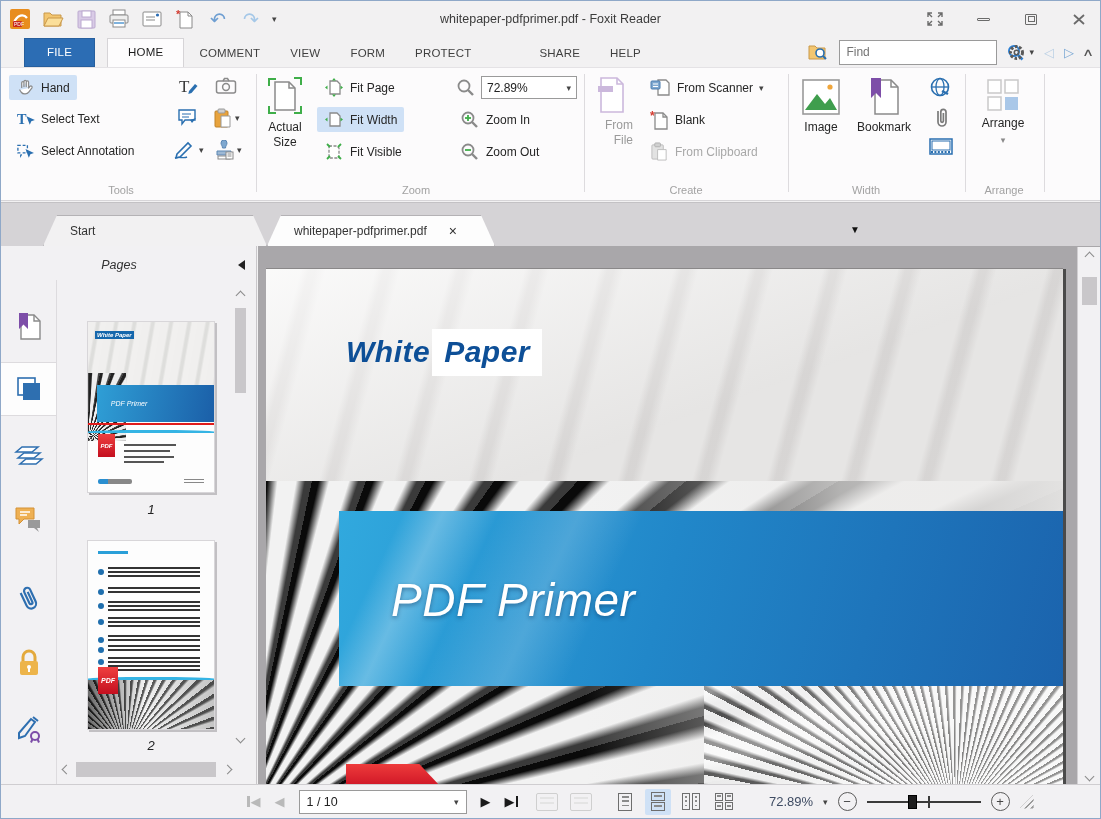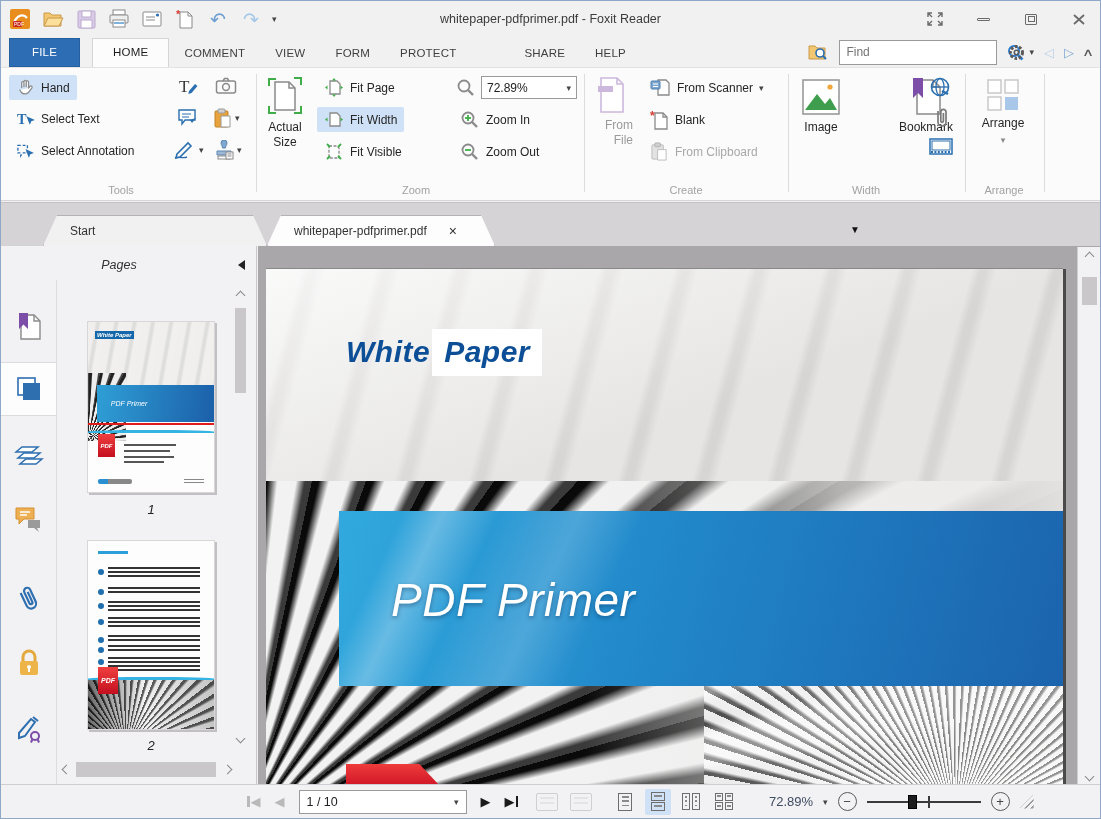--- a/index.html
+++ b/index.html
@@ -13,21 +13,21 @@
   .win-title { position:absolute; left:0; right:0; top:0; height:36px; display:flex; align-items:center; justify-content:center; font-size:12.5px; color:#3c3c3c; pointer-events:none; }
   .winctrls { position:absolute; right:8px; top:0; height:36px; display:flex; align-items:center; gap:22px; }
   .winbtn { width:26px; height:22px; display:flex; align-items:center; justify-content:center; color:#6b6b6b; }
   .minbar { width:13px; height:3px; border:1px solid #6b6b6b; border-radius:1px; }
   .maxbox { width:12px; height:11px; border:1.5px solid #6b6b6b; border-radius:1px; display:flex; align-items:center; justify-content:center;}
   .maxbox::after{content:""; width:5px; height:4px; border:1.5px solid #6b6b6b;}
 
   
   #tabrow { position:absolute; left:0; top:36px; width:100%; height:30px; display:flex; align-items:flex-end; }
   .rtab { font-size:11.5px; color:#3f3f3f; padding:7px 15px 8px; letter-spacing:.2px; }
-  .rtab.file { background:#2c6db4; color:#fff; margin-left:8px; padding:7px 22px 8px; border:1px solid #265f9e; }
+  .rtab.file { background:#2c6db4; color:#fff; margin-left:23px; padding:7px 22px 8px; border:1px solid #265f9e; }
   .rtab.active { background:#fdfcfd; border:1px solid #d6d4d7; border-bottom:none; color:#1c1c1c; padding:7px 20px 9px; }
   #findgroup { position:absolute; right:8px; top:38px; height:26px; display:flex; align-items:center; gap:10px; }
   .findbox { display:flex; align-items:center; width:158px; height:25px; background:#fff; border:1px solid #9a9a9a; }
   .findbox input { flex:1; border:none; outline:none; font-size:12px; padding:0 6px; color:#444; font-family:"Liberation Sans",sans-serif; background:transparent; }
   .smallicon { display:flex; align-items:center; justify-content:center; }
   .ddcaret { font-size:9px; color:#444; }
   .navarrow { font-size:13px; }
   .navarrow.dis { color:#b9cfe4; }
   .navarrow.en { color:#7aa7d4; }
   .collapse-ribbon { font-size:11px; color:#555; transform:scaleX(1.5); }
@@ -438,21 +438,21 @@
     <div class="gsep" style="left:787px"></div>
 
     <div class="bigbtn" style="left:796px; top:10px; width:48px;">
       <svg width="40" height="38" viewBox="0 0 40 38">
           <rect x="2" y="2" width="36" height="34" fill="#fff" stroke="#9a9a9a" stroke-width="1.6"></rect>
           <circle cx="29" cy="9" r="2.6" fill="#f0a63c"></circle>
           <path d="M4 32 L16 16 l8 10 l5-6 l7 12 z" fill="#3f9e4d"></path>
         </svg>
       <span>Image</span>
     </div>
-    <div class="bigbtn" style="left:852px; top:10px; width:62px;margin-left:42px;">
+    <div class="bigbtn" style="left:852px; top:10px; width:62px;">
       <svg width="34" height="38" viewBox="0 0 34 38">
           <path d="M8 2 h16 l7 7 v27 H8 z" fill="#fff" stroke="#8a8a8a" stroke-width="1.5"></path>
           <path d="M24 2 v7 h7" fill="none" stroke="#8a8a8a" stroke-width="1.5"></path>
           <path d="M4 0 h10 v20 l-5-5 l-5 5 z" fill="#7d4ea8"></path>
         </svg>
       <span>Bookmark</span>
     </div>
     <div class="iconbtn" style="left:928px; top:8px;">
       <svg width="22" height="22" viewBox="0 0 22 22">
           <circle cx="11" cy="11" r="8.5" fill="none" stroke="#2a6fb0" stroke-width="1.6"></circle>

